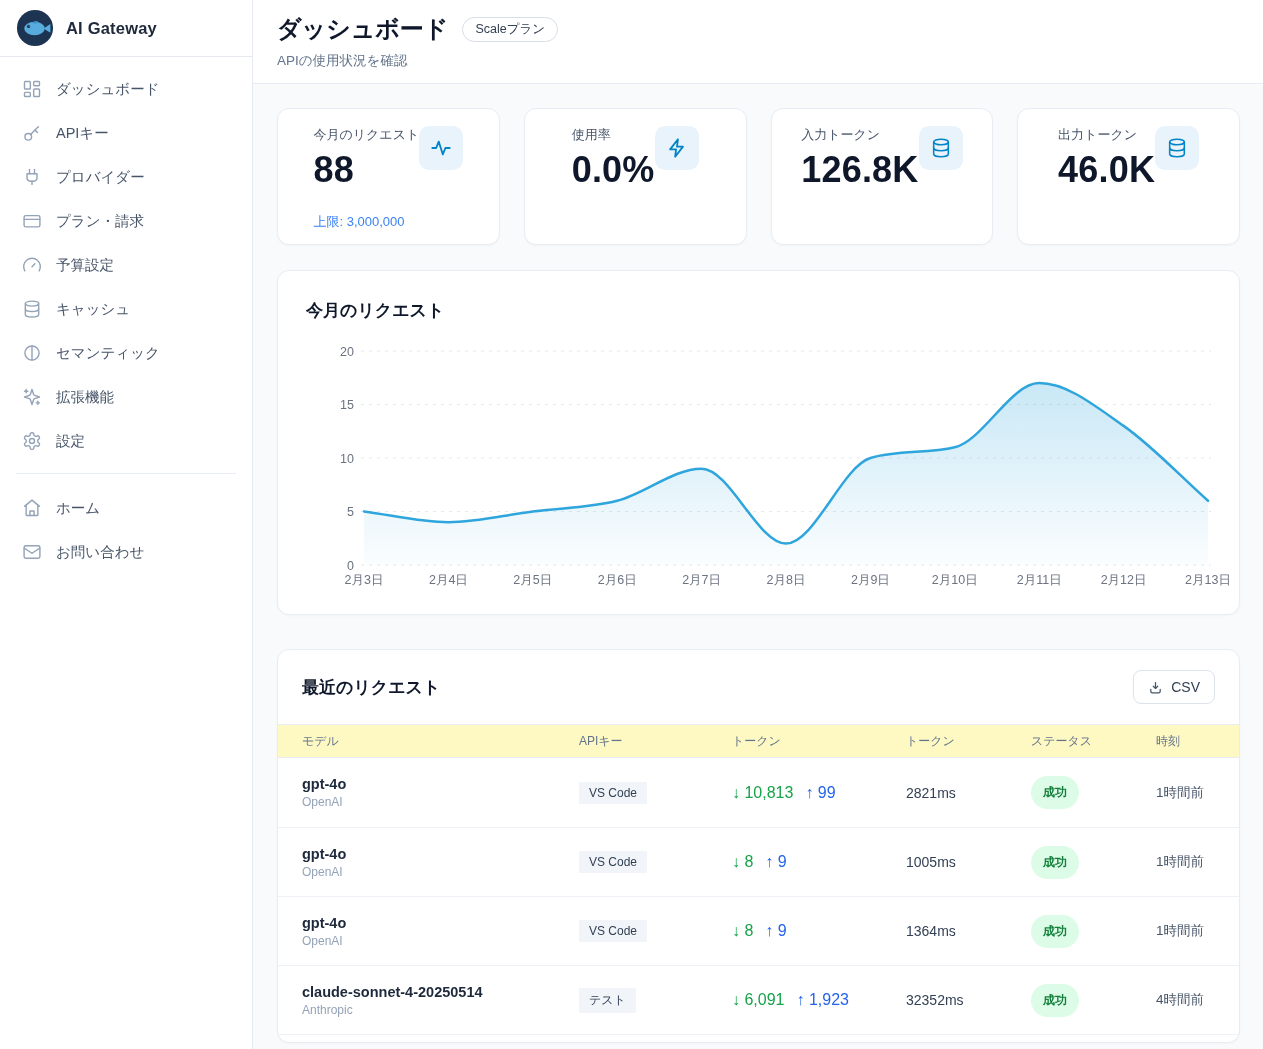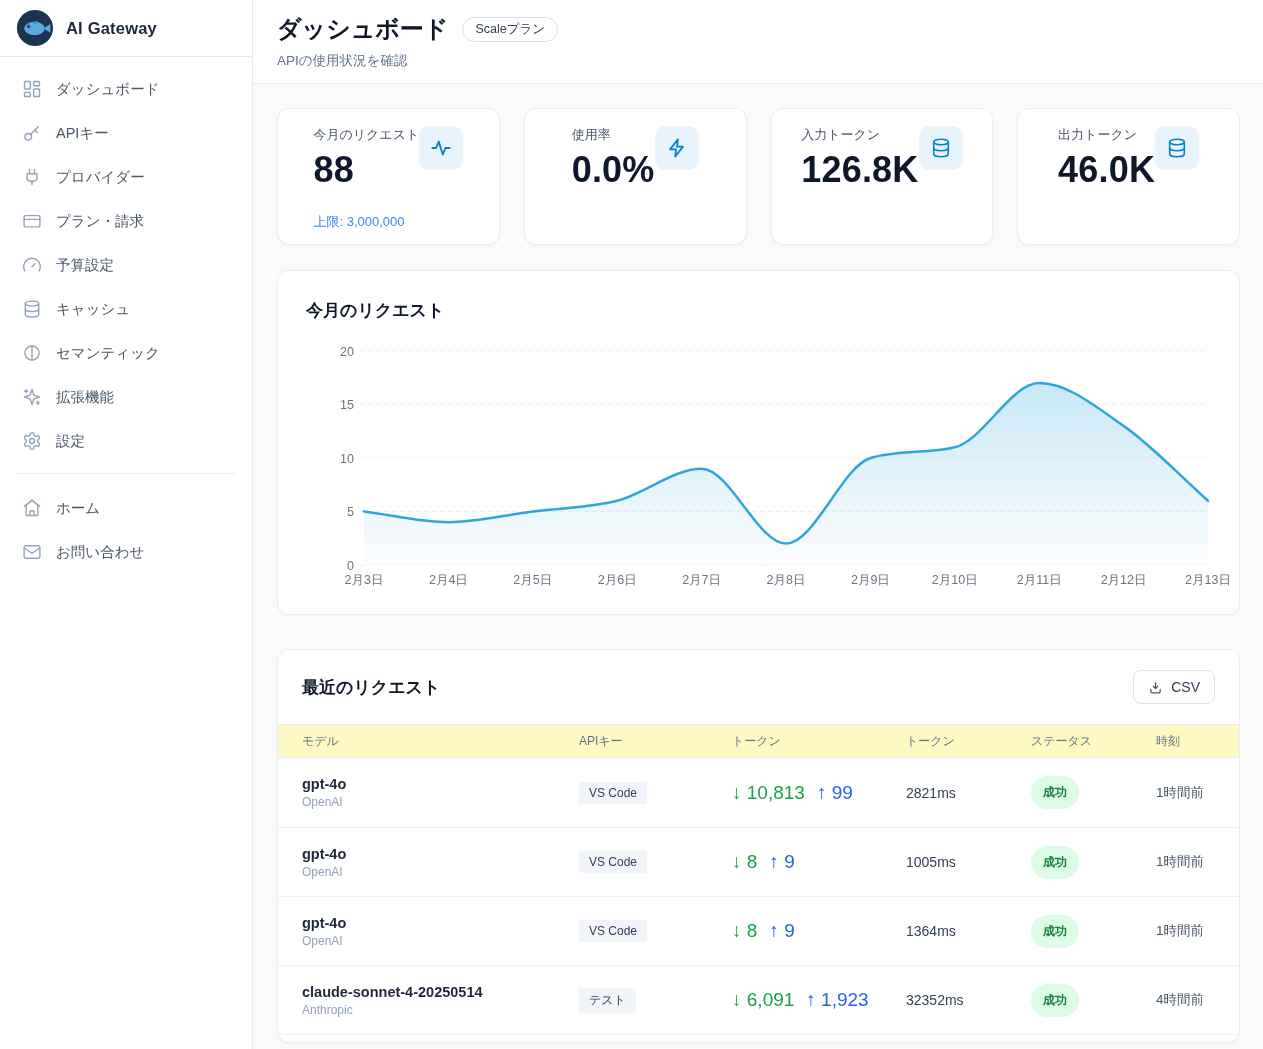--- a/index.html
+++ b/index.html
@@ -90,21 +90,21 @@
   }
   .data-row { height:69px; }
   .data-row + .data-row, .row-stub { border-top:1px solid #eef1f5; }
   .row-stub { height:8px; }
   .model-name { font-size:14.5px; font-weight:600; color:#1e293b; }
   .provider-name { font-size:12px; color:#94a3b8; margin-top:3px; }
   .key-pill {
     display:inline-block; background:#f1f5f9; border-radius:1px;
     padding:4px 10px; font-size:12px; color:#334155;
   }
-  .tokens-cell { font-size:19px; display:flex; gap:12px;text-align:center; }
+  .tokens-cell { font-size:16px; display:flex; gap:12px;text-align:center; }
   .tok-down { color:#16a34a; }
   .tok-up { color:#2563eb; }
   .latency-cell { font-size:14px; color:#334155; }
   .status-badge {
     display:inline-block; background:#dcfce7; color:#15803d;
     border-radius:999px; padding:8px 12px; font-size:12px; font-weight:600;
   }
   .time-cell { font-size:13.5px; color:#475569; }
 </style>
 </head>

